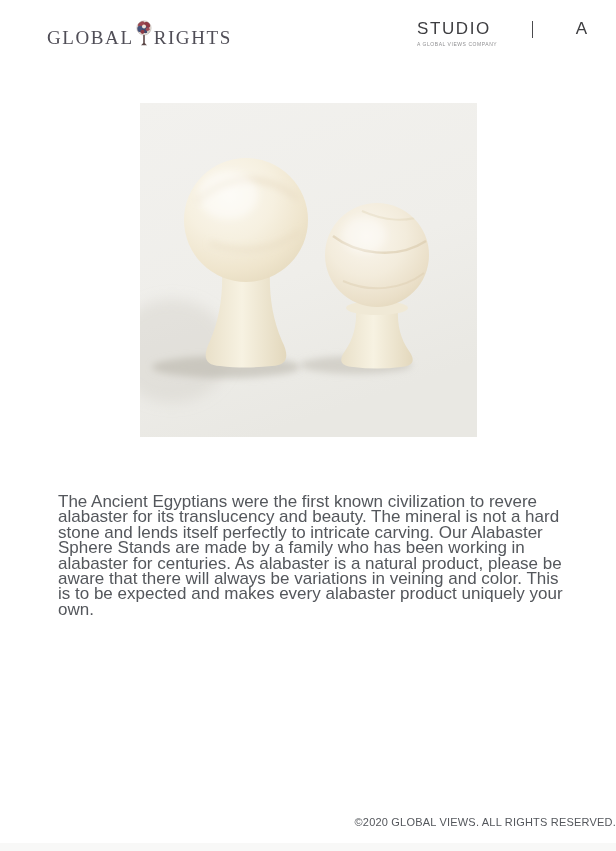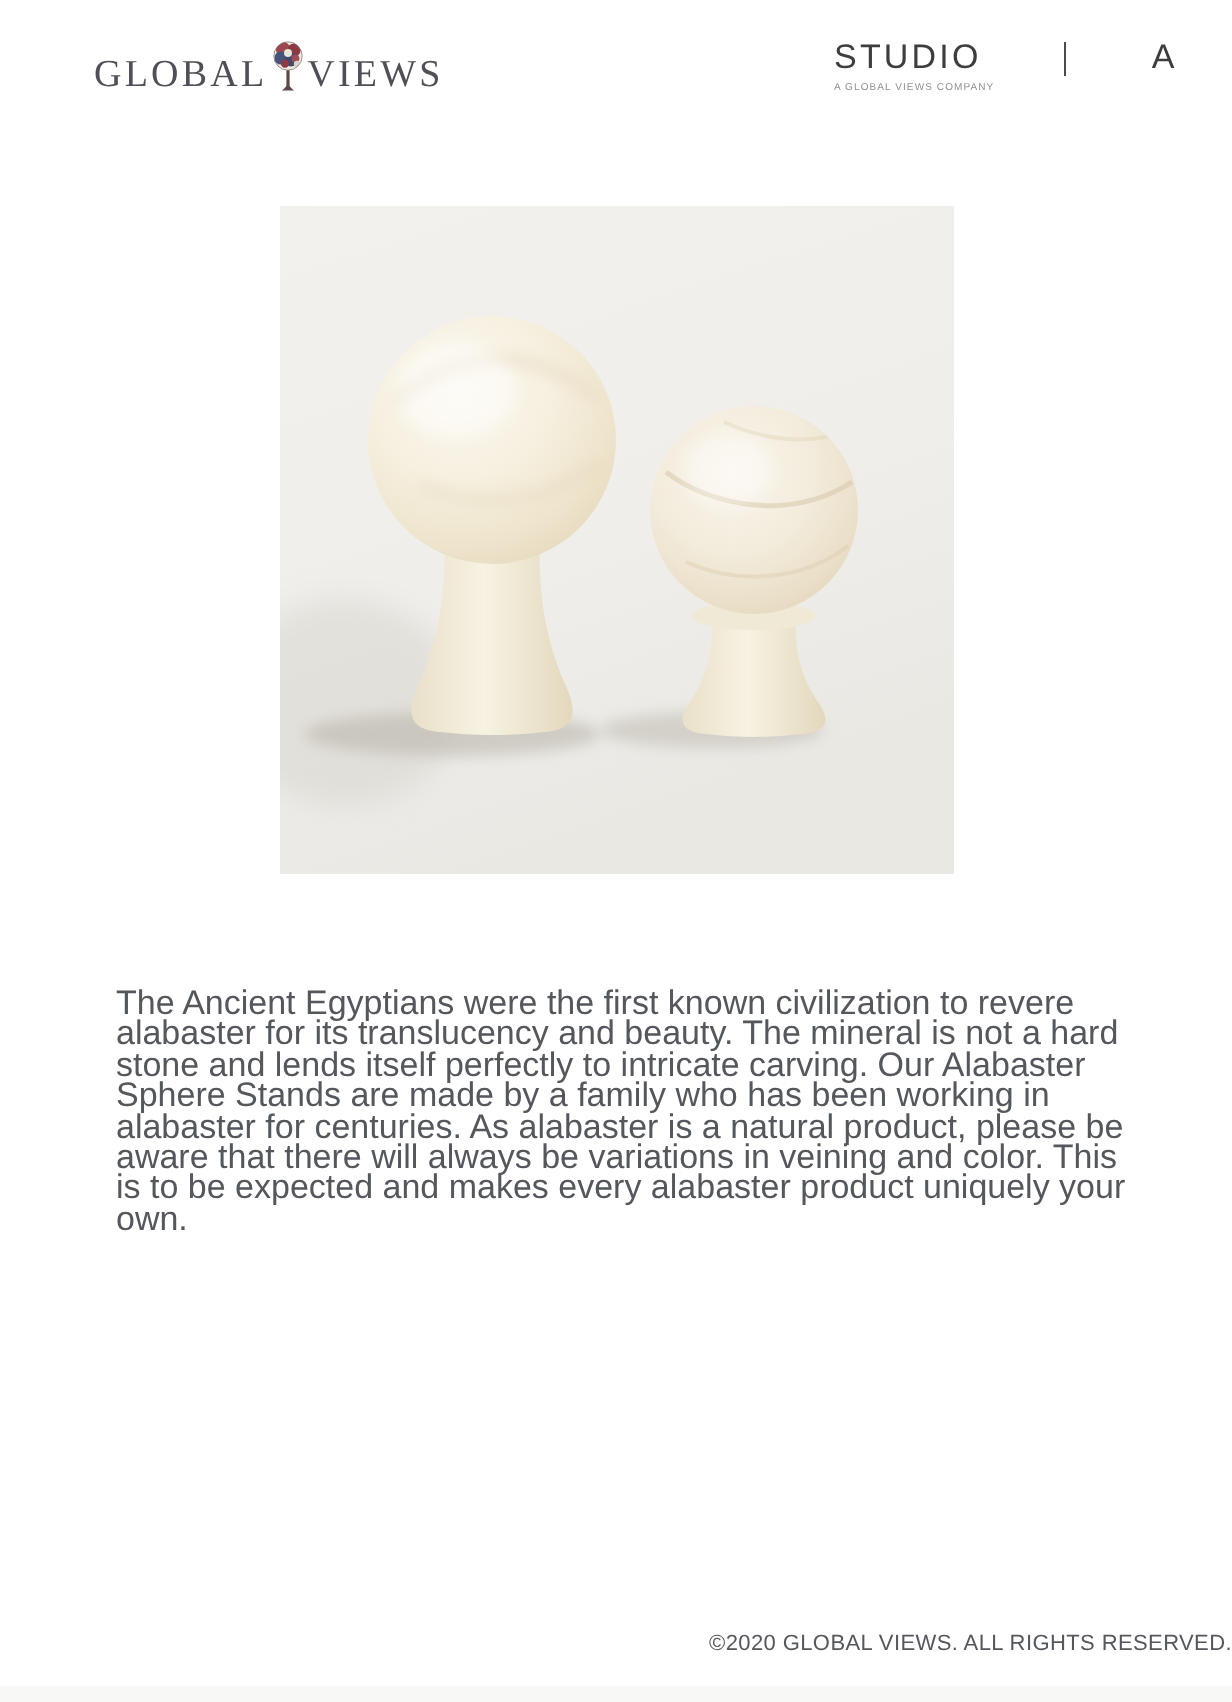--- a/index.html
+++ b/index.html
@@ -145,21 +145,21 @@
         <circle cx="11" cy="5" r="3.3" fill="#8e3a44"></circle>
         <circle cx="4.5" cy="9" r="3.3" fill="#46537b"></circle>
         <circle cx="9.5" cy="9.8" r="3.4" fill="#3f4a6e"></circle>
         <circle cx="8" cy="6.5" r="2" fill="#e9e4da"></circle>
         <circle cx="11.7" cy="9.2" r="2" fill="#a04b55"></circle>
         <circle cx="6.5" cy="11.8" r="2.1" fill="#8e3a44"></circle>
         <circle cx="12.5" cy="12" r="1.6" fill="#d9d3c6"></circle>
       </g>
       <circle cx="8" cy="8" r="7.1" fill="none" stroke="#8a7a7a" stroke-width="0.4"></circle>
     </svg>
-    <span class="word">VIEWS</span>
+    <span class="word">RIGHTS</span>
   </div>
 
   <div class="studioa-logo">
     <div class="studioa-row">
       <span>STUDIO</span>
       <span class="studioa-bar"></span>
       <span>A</span>
       <span class="studioa-home">HOME</span>
     </div>
     <div class="studioa-tagline">A GLOBAL VIEWS COMPANY</div>

